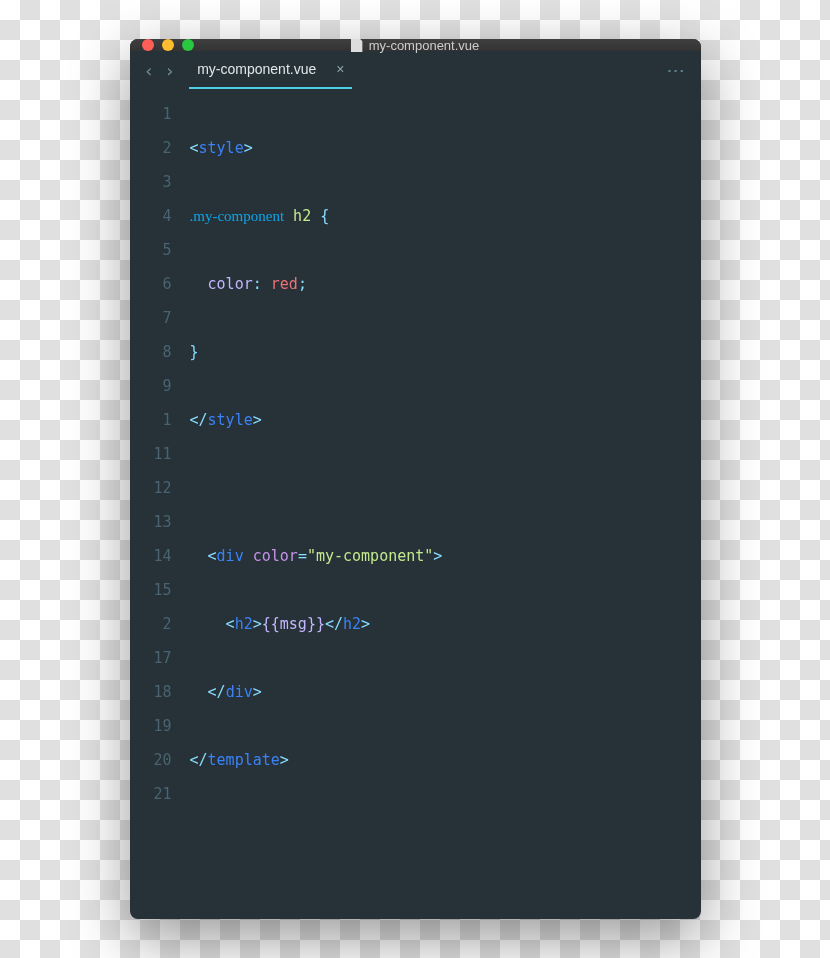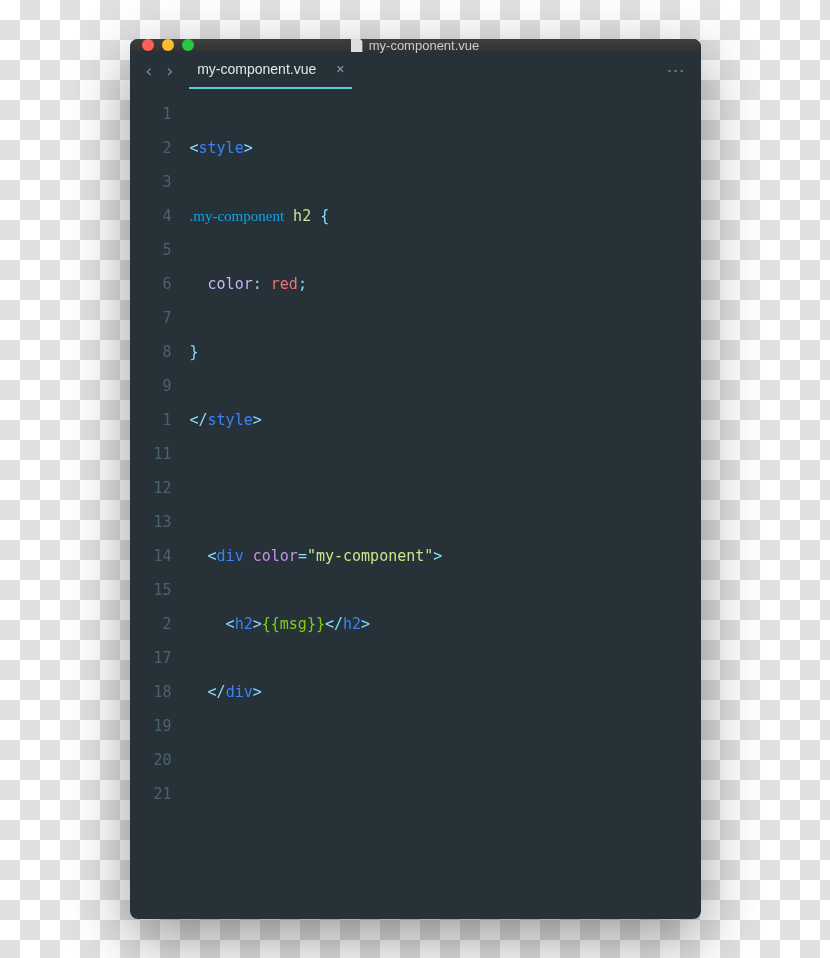--- a/index.html
+++ b/index.html
@@ -103,21 +103,21 @@
 
   
   .t-punc   { color: #89ddff; }
   .t-tag    { color: #3b82f6; }
   .t-sel    { color: #0ea5e9; font-family: Liberation Serif, serif; }
   .t-sel2   { color: #c3e88d; }
   .t-prop   { color: #c4b5fd; }
   .t-red    { color: #f07178; }
   .t-attr   { color: #c792ea; }
   .t-str    { color: #c3e88d; }
-  .t-expr   { color: #84cc16; }
+  .t-expr   { color: #c4b5fd; }
 </style>
 </head>
 <body>
 
 <div class="window">
 
   <div class="titlebar">
     <div class="traffic-lights">
       <div class="light red"></div>
       <div class="light yellow"></div>
@@ -168,20 +168,21 @@
     <div class="code">
 <div><span class="t-punc">&lt;</span><span class="t-tag">style</span><span class="t-punc">&gt;</span></div>
 <div><span class="t-sel">.my-component</span><span class="t-sel2"> h2</span><span class="t-punc"> {</span></div>
 <div><span class="t-prop">  color</span><span class="t-punc">: </span><span class="t-red">red</span><span class="t-punc">;</span></div>
 <div><span class="t-punc">}</span></div>
 <div><span class="t-punc">&lt;/</span><span class="t-tag">style</span><span class="t-punc">&gt;</span></div>
 <div><span></span>&nbsp;</div>
 <div><span class="t-punc">  &lt;</span><span class="t-tag">div</span><span> </span><span class="t-attr">color</span><span class="t-punc">=</span><span class="t-str">"my-component"</span><span class="t-punc">&gt;</span></div>
 <div><span class="t-punc">    &lt;</span><span class="t-tag">h2</span><span class="t-punc">&gt;</span><span class="t-expr">{{msg}}</span><span class="t-punc">&lt;/</span><span class="t-tag">h2</span><span class="t-punc">&gt;</span></div>
 <div><span class="t-punc">  &lt;/</span><span class="t-tag">div</span><span class="t-punc">&gt;</span></div>
+<div><span class="t-punc">&lt;/</span><span class="t-tag">template</span><span class="t-punc">&gt;</span></div>
 <div><span></span>&nbsp;</div>
 
 
 
 
 
 
 
 
 

